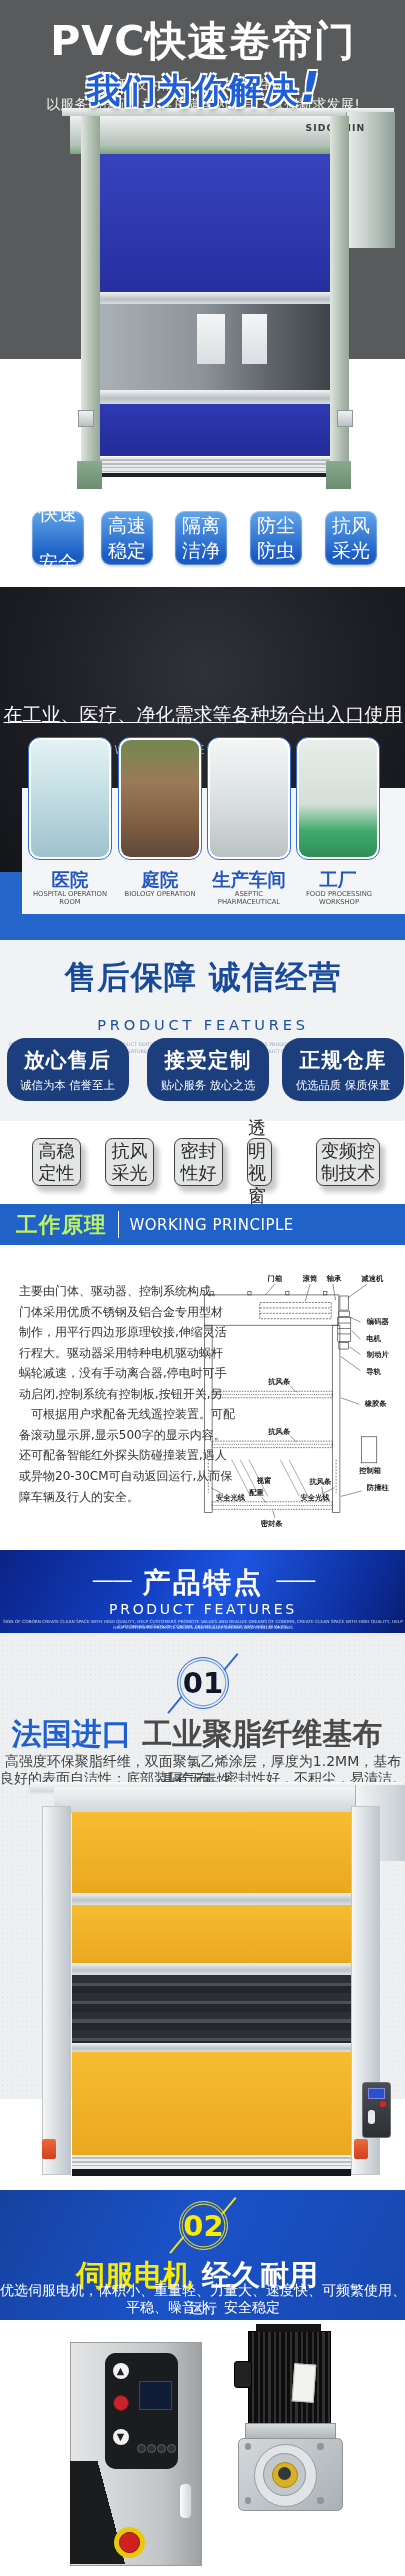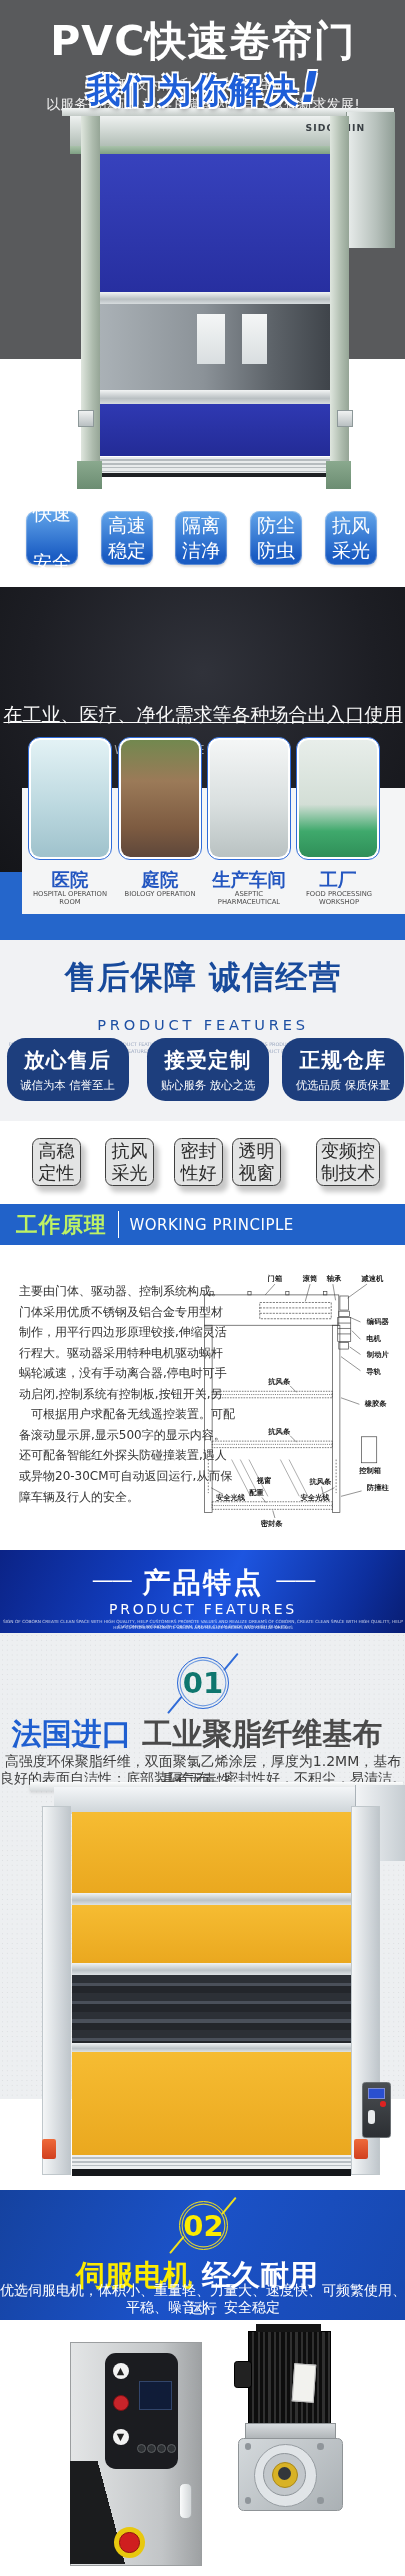--- a/index.html
+++ b/index.html
@@ -68,21 +68,21 @@
   .pline{left:19px;width:216px;color:#333;font-size:12px;line-height:20.6px;height:20.6px;white-space:nowrap;}
   
   .fban{left:0;top:1550px;width:406px;height:83px;background:linear-gradient(115deg,#0b2386 0%,#123ec0 35%,#1d55e0 55%,#0d2f9e 85%,#081d72 100%);}
   .fban-title{left:0;top:13.5px;width:406px;color:#fff;font-size:28px;font-weight:bold;letter-spacing:2.2px;}
   .fban-dash{font-weight:normal;font-size:21.6px;vertical-align:5.4px;letter-spacing:-2.2px;color:#fff;}
   .fban-en{left:0;top:51px;width:406px;color:#fff;font-size:14px;letter-spacing:2.7px;}
   .fban-tiny{left:0;width:406px;color:rgba(255,255,255,.75);font-size:4.3px;}
   
   .sec01{left:0;top:1633px;width:406px;height:466px;background-color:#edeff1;background-image:radial-gradient(#dcdee0 0.5px,transparent 0.5px);background-size:4.9px 4.9px;}
   .numcircle{width:52px;height:52px;border-radius:50%;box-sizing:border-box;display:flex;align-items:center;justify-content:center;font-size:29px;font-weight:bold;}
-  .nc-blue{border:1.6px solid #2f6bd8;box-shadow:inset 0 0 0 1.6px #edeff1, inset 0 0 0 2.7px #6f9be0;color:#0f766e;}
+  .nc-blue{border:1.6px solid #2f6bd8;box-shadow:inset 0 0 0 1.6px #edeff1, inset 0 0 0 2.7px #6f9be0;color:#0f172a;}
   .nc-yellow{border:1.6px solid #f0e11c;box-shadow:inset 0 0 0 1.6px #1b52c8, inset 0 0 0 2.7px #d8cf3a;color:#fbeb00;}
   .slash{width:2.2px;height:21.6px;border-radius:1.1px;}
   .s-blue{background:#2f6bd8;} .s-yellow{background:#f0e11c;}
   .sec-title{left:0;width:394px;font-size:30px;font-weight:bold;}
   .sec-para{left:0;width:406px;font-size:14px;}
   
   .door2{left:30px;top:1782px;width:373px;height:395px;}
   .d2-lintel{left:0;top:0;width:373px;height:9.2px;background:linear-gradient(180deg,#fcfdfd,#d6dadc);box-shadow:0 1.6px 3.2px rgba(0,0,0,.12);}
   .d2-header{left:24px;top:5.4px;width:325px;height:27px;background:linear-gradient(180deg,#f4f6f8,#ccd3d7);}
   .d2-bracket{left:325px;top:3.2px;width:49px;height:76px;background:linear-gradient(90deg,#f2f4f6,#c6cdd2);border-left:1.1px solid #aab2b8;}
@@ -141,21 +141,21 @@
     <div class="abs d1-bar" style="top:282px;height:14px;"></div>
     <div class="abs d1-curtain-bot"></div>
     <div class="abs d1-botbar"></div>
     <div class="abs d1-black"></div>
     <div class="abs d1-clip" style="left:16px;"></div>
     <div class="abs d1-clip" style="left:275px;"></div>
     <div class="abs d1-foot" style="left:15px;"></div>
     <div class="abs d1-foot" style="left:264px;"></div>
   </div>
 
-  <div class="abs fbadge" style="left:26px;gap:24px;">
+  <div class="abs fbadge" style="left:32px;gap:24px;">
     <span>快速</span>
     <span>安全</span>
   </div>
   <div class="abs fbadge" style="left:101px;">
     <span>高速</span>
     <span>稳定</span>
   </div>
   <div class="abs fbadge" style="left:175px;">
     <span>隔离</span>
     <span>洁净</span>
@@ -226,21 +226,21 @@
     <span>定性</span>
   </div>
   <div class="abs qbadge" style="left:105px;width:49px;">
     <span>抗风</span>
     <span>采光</span>
   </div>
   <div class="abs qbadge" style="left:174px;width:49px;">
     <span>密封</span>
     <span>性好</span>
   </div>
-  <div class="abs qbadge" style="left:232px;width:49px;">
+  <div class="abs qbadge" style="left:247px;width:25px;">
     <span>透明</span>
     <span>视窗</span>
   </div>
   <div class="abs qbadge" style="left:316px;width:64px;">
     <span>变频控</span>
     <span>制技术</span>
   </div>
 
   <div class="abs wp-banner">
     <span class="wp-zh">工作原理</span>

